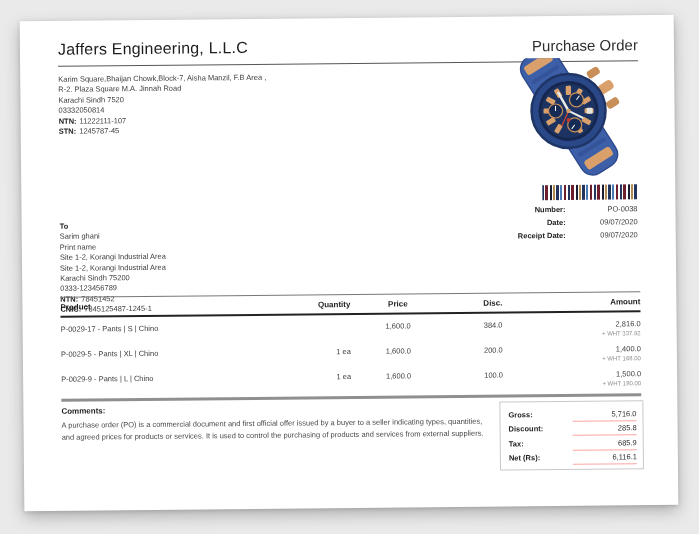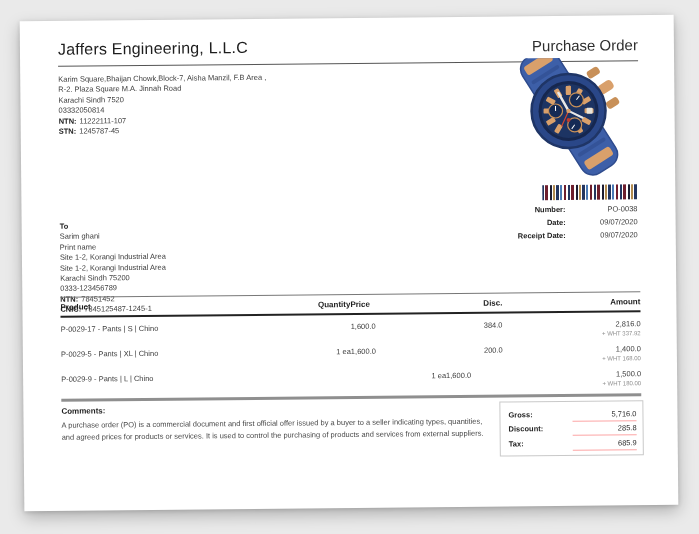--- a/index.html
+++ b/index.html
@@ -52,21 +52,21 @@
   .items { position:absolute; left:38px; right:36px; top:276px; }
   .thead {
     display:flex; font-weight:bold; font-size:8px; color:#1d1d1d;
     border-top:1px solid #777; border-bottom:2px solid #222;
     padding:5px 0 4px 0;
   }
   .tbody { border-bottom:3px solid #8f8f8f; padding-bottom:6px; }
   .trow { display:flex; padding-top:7px; min-height:25px; font-size:7.5px; color:#3c3c3c; }
   .c-product { flex:1; text-align:left; }
   .c-qty { width:100px; text-align:right; }
-  .c-price { width:95px; text-align:left; }
+  .c-price { width:95px; text-align:center; }
   .c-disc { width:95px; text-align:center; }
   .c-amount { width:100px; text-align:right; }
   .wht { font-size:6px; color:#8e8e8e; margin-top:2px; }
 
   
   .comments { position:absolute; left:38px; top:386px; width:424px; }
   .comments-label { font-size:8px; font-weight:bold; color:#1d1d1d; margin-bottom:4px; }
   .comments-text { font-size:7.5px; line-height:12px; color:#4a4a4a; }
 
   
@@ -212,20 +212,21 @@
         <div class="c-disc">200.0</div>
         <div class="c-amount">
           <div>1,400.0</div>
           <div class="wht">+ WHT 168.00</div>
         </div>
       </div>
       <div class="trow">
         <div class="c-product">P-0029-9 - Pants | L | Chino</div>
         <div class="c-qty">1 ea</div>
         <div class="c-price">1,600.0</div>
+        <div class="c-disc">100.0</div>
         <div class="c-amount">
           <div>1,500.0</div>
           <div class="wht">+ WHT 180.00</div>
         </div>
       </div>
     </div>
   </div>
 
   <div class="comments">
     <div class="comments-label">Comments:</div>
@@ -238,15 +239,19 @@
       <div class="t-value">5,716.0</div>
     </div>
     <div class="t-row">
       <div class="t-label">Discount:</div>
       <div class="t-value">285.8</div>
     </div>
     <div class="t-row">
       <div class="t-label">Tax:</div>
       <div class="t-value">685.9</div>
     </div>
+    <div class="t-row">
+      <div class="t-label">Net (Rs):</div>
+      <div class="t-value">6,116.1</div>
+    </div>
   </div>
 
 </div>
 
 </body></html>

